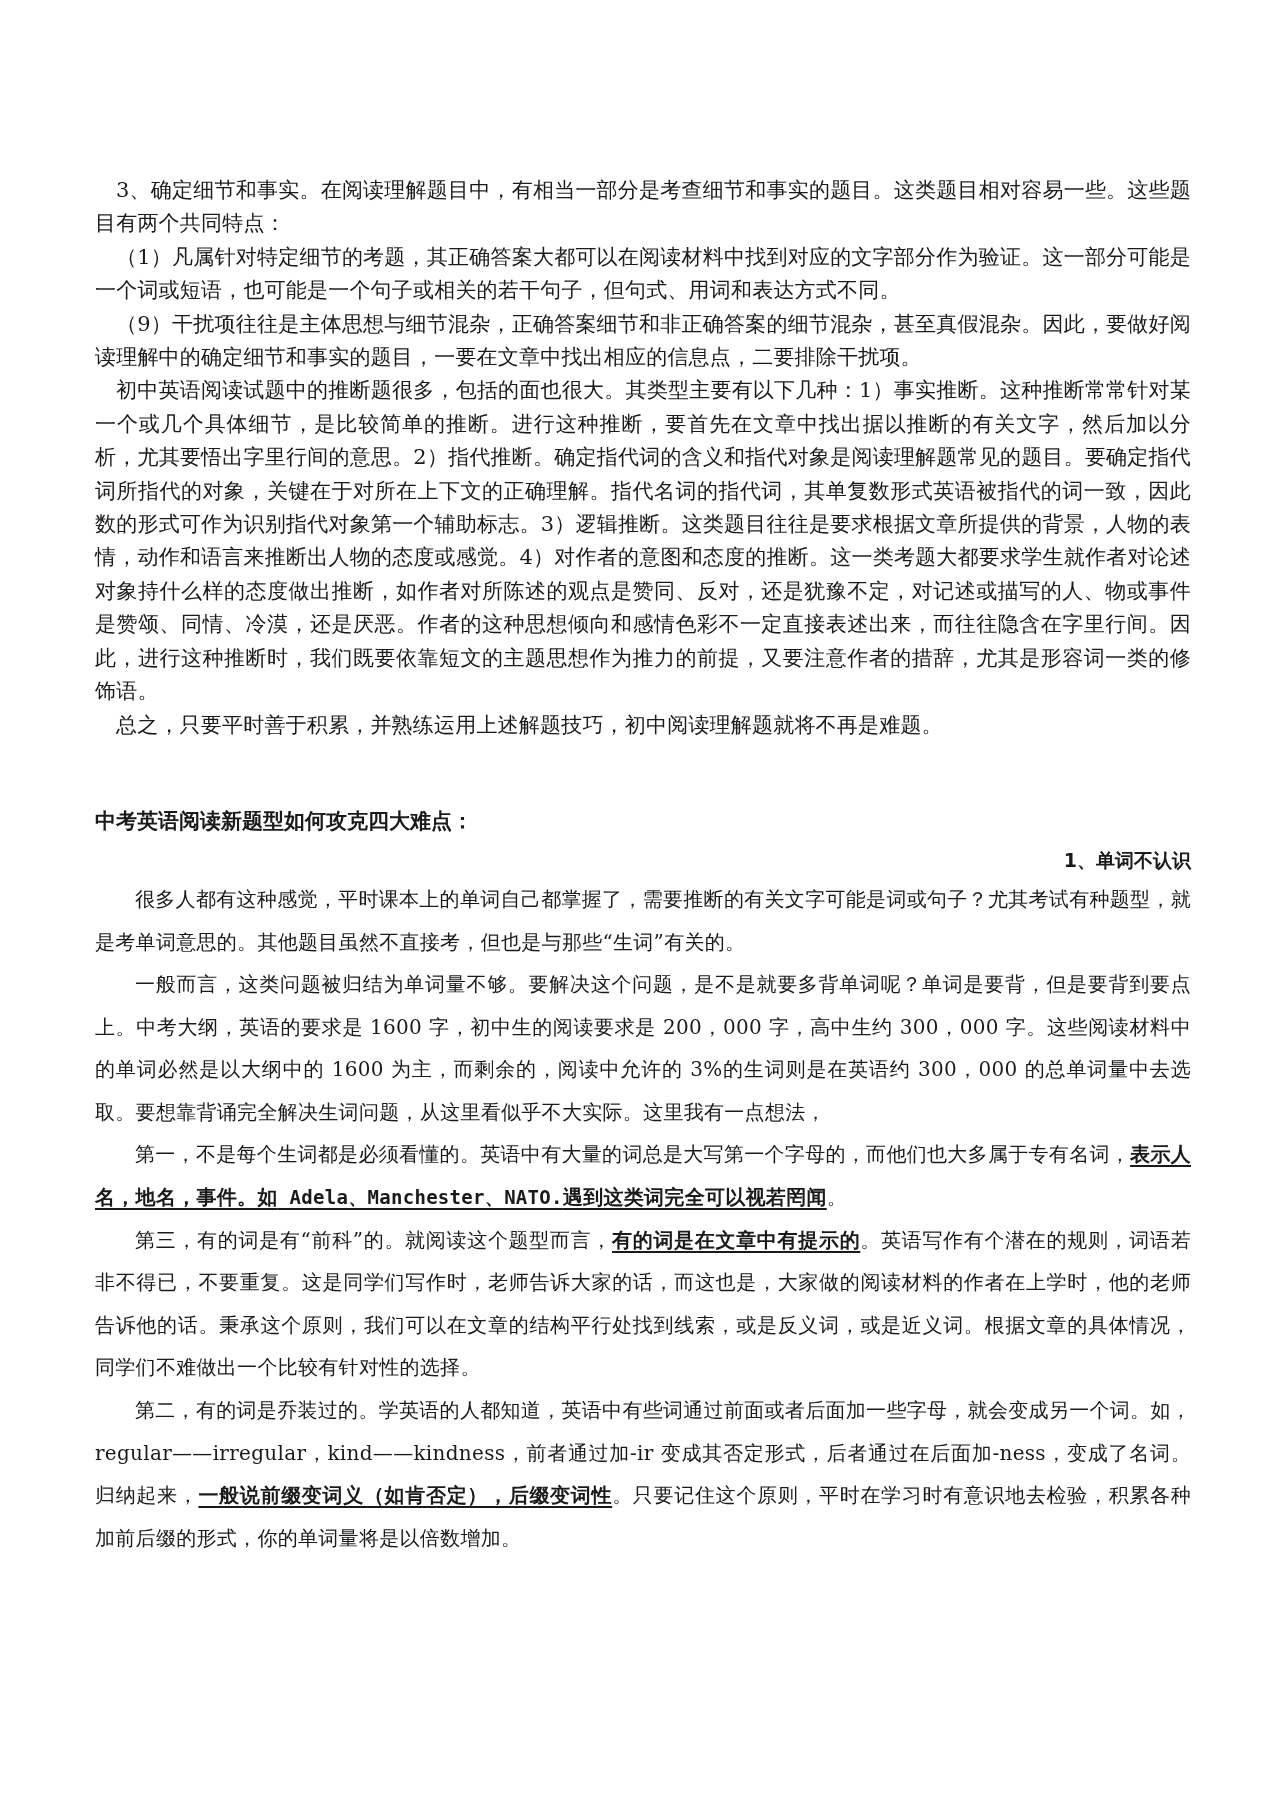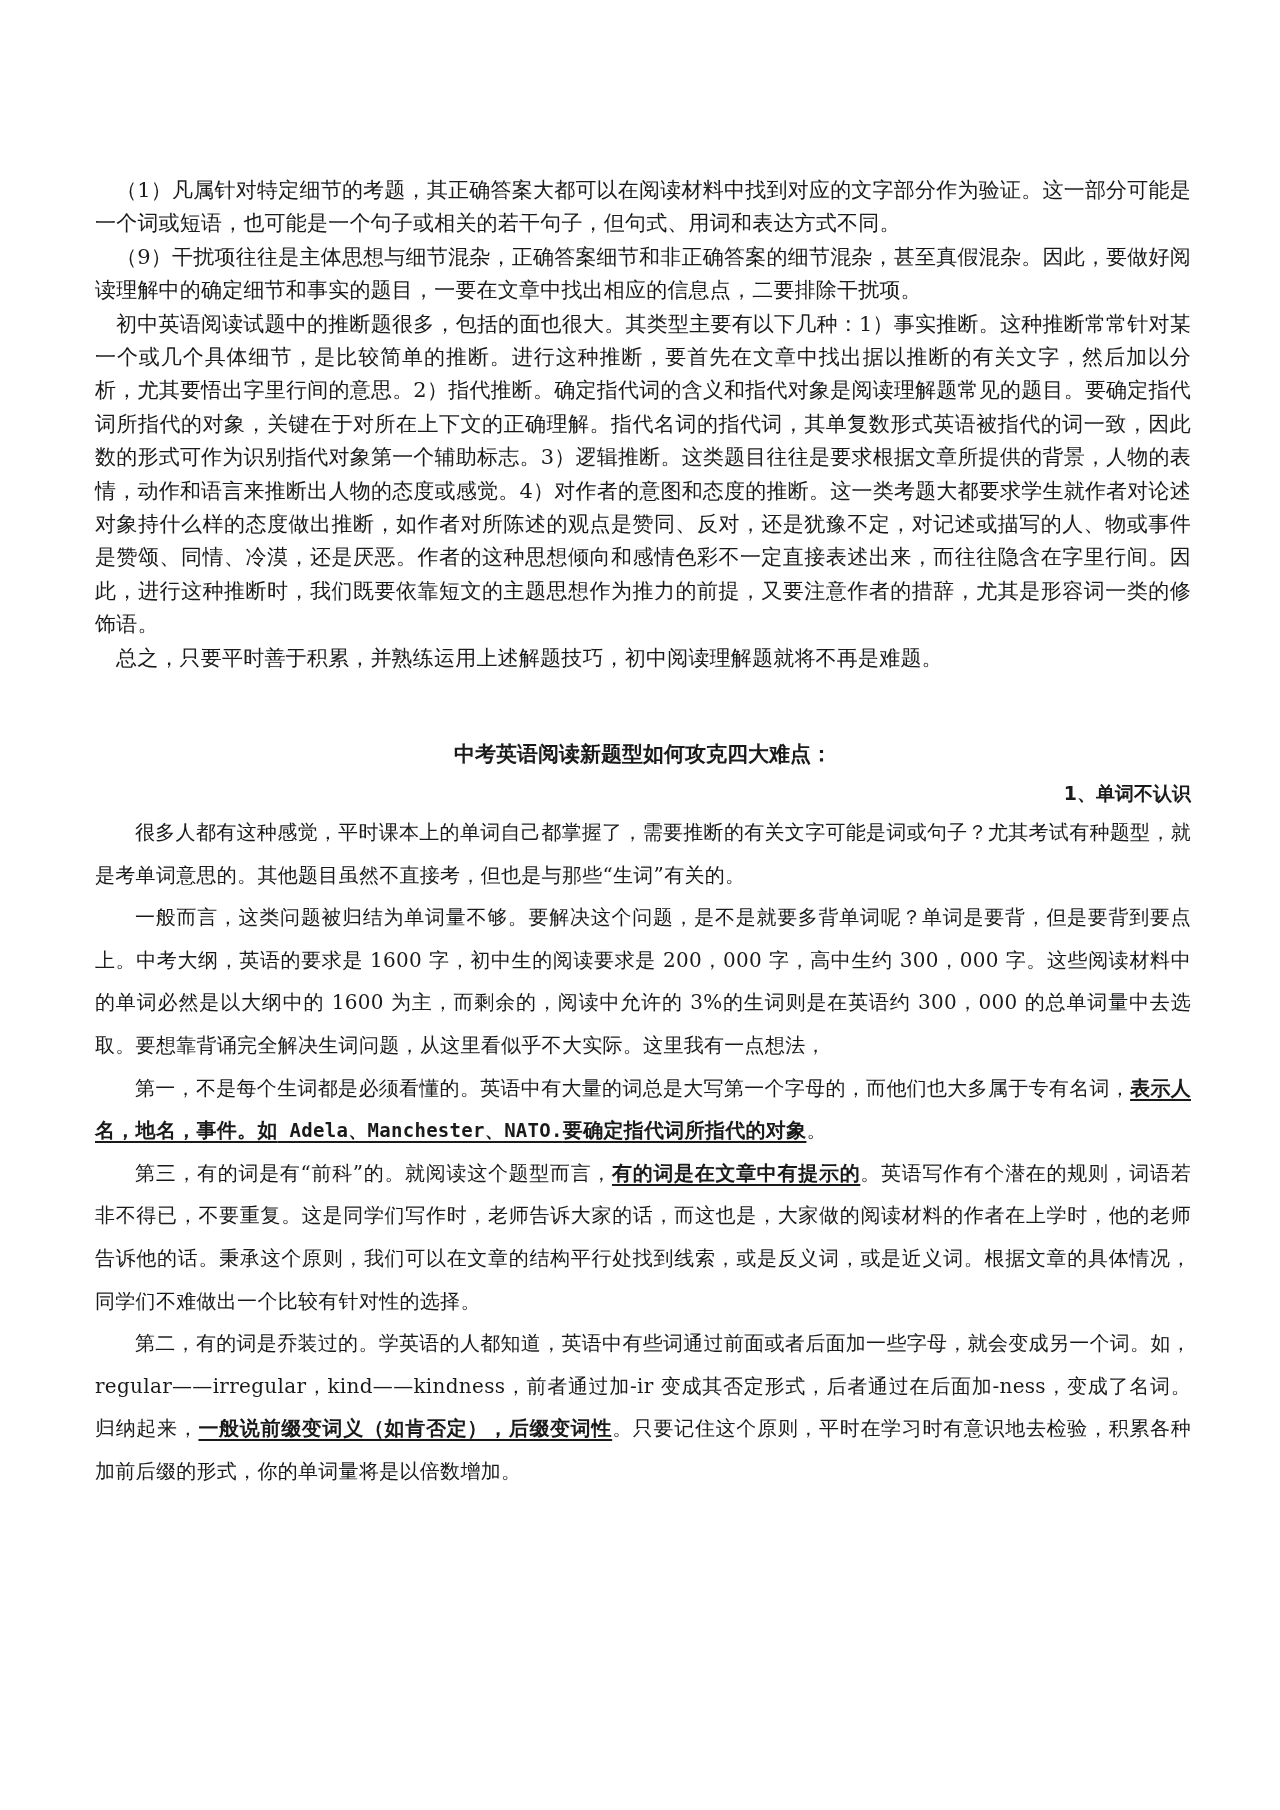--- a/index.html
+++ b/index.html
@@ -29,21 +29,20 @@
     text-align-last: left;
     letter-spacing: 0.2px;
   }
   .ind-small { text-indent: 21px; }
   .ind-4 { text-indent: 12px; }
   .spacer { height: 62px; }
   .title {
     margin: 0;
     font-size: 21px;
     font-weight: bold;
-    text-align: center;
     line-height: 34px;
     font-family: "DejaVu Sans", "Liberation Sans", sans-serif;
   }
   .subhead {
     margin: 4px 0 0 0;
     font-size: 19px;
     font-weight: bold;
     line-height: 36px;
     font-family: "DejaVu Sans", "Liberation Sans", sans-serif;
     text-align: right;
@@ -69,35 +68,36 @@
     font-weight: bold;
     font-size: 19px;
   }
 </style>
 </head>
 <body>
 
 <div class="page">
 
   <div class="sec1">
+    <p class="ind-small">3、确定细节和事实。在阅读理解题目中，有相当一部分是考查细节和事实的题目。这类题目相对容易一些。这些题目有两个共同特点：</p>
     <p class="ind-small">（1）凡属针对特定细节的考题，其正确答案大都可以在阅读材料中找到对应的文字部分作为验证。这一部分可能是一个词或短语，也可能是一个句子或相关的若干句子，但句式、用词和表达方式不同。</p>
     <p class="ind-small">（9）干扰项往往是主体思想与细节混杂，正确答案细节和非正确答案的细节混杂，甚至真假混杂。因此，要做好阅读理解中的确定细节和事实的题目，一要在文章中找出相应的信息点，二要排除干扰项。</p>
     <p class="ind-small">初中英语阅读试题中的推断题很多，包括的面也很大。其类型主要有以下几种：1）事实推断。这种推断常常针对某一个或几个具体细节，是比较简单的推断。进行这种推断，要首先在文章中找出据以推断的有关文字，然后加以分析，尤其要悟出字里行间的意思。2）指代推断。确定指代词的含义和指代对象是阅读理解题常见的题目。要确定指代词所指代的对象，关键在于对所在上下文的正确理解。指代名词的指代词，其单复数形式英语被指代的词一致，因此数的形式可作为识别指代对象第一个辅助标志。3）逻辑推断。这类题目往往是要求根据文章所提供的背景，人物的表情，动作和语言来推断出人物的态度或感觉。4）对作者的意图和态度的推断。这一类考题大都要求学生就作者对论述对象持什么样的态度做出推断，如作者对所陈述的观点是赞同、反对，还是犹豫不定，对记述或描写的人、物或事件是赞颂、同情、冷漠，还是厌恶。作者的这种思想倾向和感情色彩不一定直接表述出来，而往往隐含在字里行间。因此，进行这种推断时，我们既要依靠短文的主题思想作为推力的前提，又要注意作者的措辞，尤其是形容词一类的修饰语。</p>
     <p class="ind-small">总之，只要平时善于积累，并熟练运用上述解题技巧，初中阅读理解题就将不再是难题。</p>
   </div>
 
   <div class="spacer"></div>
 
   <div class="sec2">
     <h2 class="title">中考英语阅读新题型如何攻克四大难点：</h2>
     <h3 class="subhead">1、单词不认识</h3>
 
     <p>很多人都有这种感觉，平时课本上的单词自己都掌握了，需要推断的有关文字可能是词或句子？尤其考试有种题型，就是考单词意思的。其他题目虽然不直接考，但也是与那些“生词”有关的。</p>
     <p>一般而言，这类问题被归结为单词量不够。要解决这个问题，是不是就要多背单词呢？单词是要背，但是要背到要点上。中考大纲，英语的要求是 1600 字，初中生的阅读要求是 200，000 字，高中生约 300，000 字。这些阅读材料中的单词必然是以大纲中的 1600 为主，而剩余的，阅读中允许的 3%的生词则是在英语约 300，000 的总单词量中去选取。要想靠背诵完全解决生词问题，从这里看似乎不大实际。这里我有一点想法，</p>
 
-    <p><span>第一，不是每个生词都是必须看懂的。英语中有大量的词总是大写第一个字母的，而他们也大多属于专有名词，</span><span class="emph"><span>表示人名，地名，事件。如</span><span class="mono"> Adela、Manchester、NATO.</span><span>要确定指代词所指代的对象</span></span><span>。</span></p>
+    <p><span>第一，不是每个生词都是必须看懂的。英语中有大量的词总是大写第一个字母的，而他们也大多属于专有名词，</span><span class="emph"><span>表示人名，地名，事件。如</span><span class="mono"> Adela、Manchester、NATO.</span><span>遇到这类词完全可以视若罔闻</span></span><span>。</span></p>
 
     <p><span>第三，有的词是有“前科”的。就阅读这个题型而言，</span><span class="emph">有的词是在文章中有提示的</span><span>。英语写作有个潜在的规则，词语若非不得已，不要重复。这是同学们写作时，老师告诉大家的话，而这也是，大家做的阅读材料的作者在上学时，他的老师告诉他的话。秉承这个原则，我们可以在文章的结构平行处找到线索，或是反义词，或是近义词。根据文章的具体情况，同学们不难做出一个比较有针对性的选择。</span></p>
 
     <p><span>第二，有的词是乔装过的。学英语的人都知道，英语中有些词通过前面或者后面加一些字母，就会变成另一个词。如，regular——irregular，kind——kindness，前者通过加-ir 变成其否定形式，后者通过在后面加-ness，变成了名词。归纳起来，</span><span class="emph">一般说前缀变词义（如肯否定），后缀变词性</span><span>。只要记住这个原则，平时在学习时有意识地去检验，积累各种加前后缀的形式，你的单词量将是以倍数增加。</span></p>
   </div>
 
 </div>
 
 </body></html>

